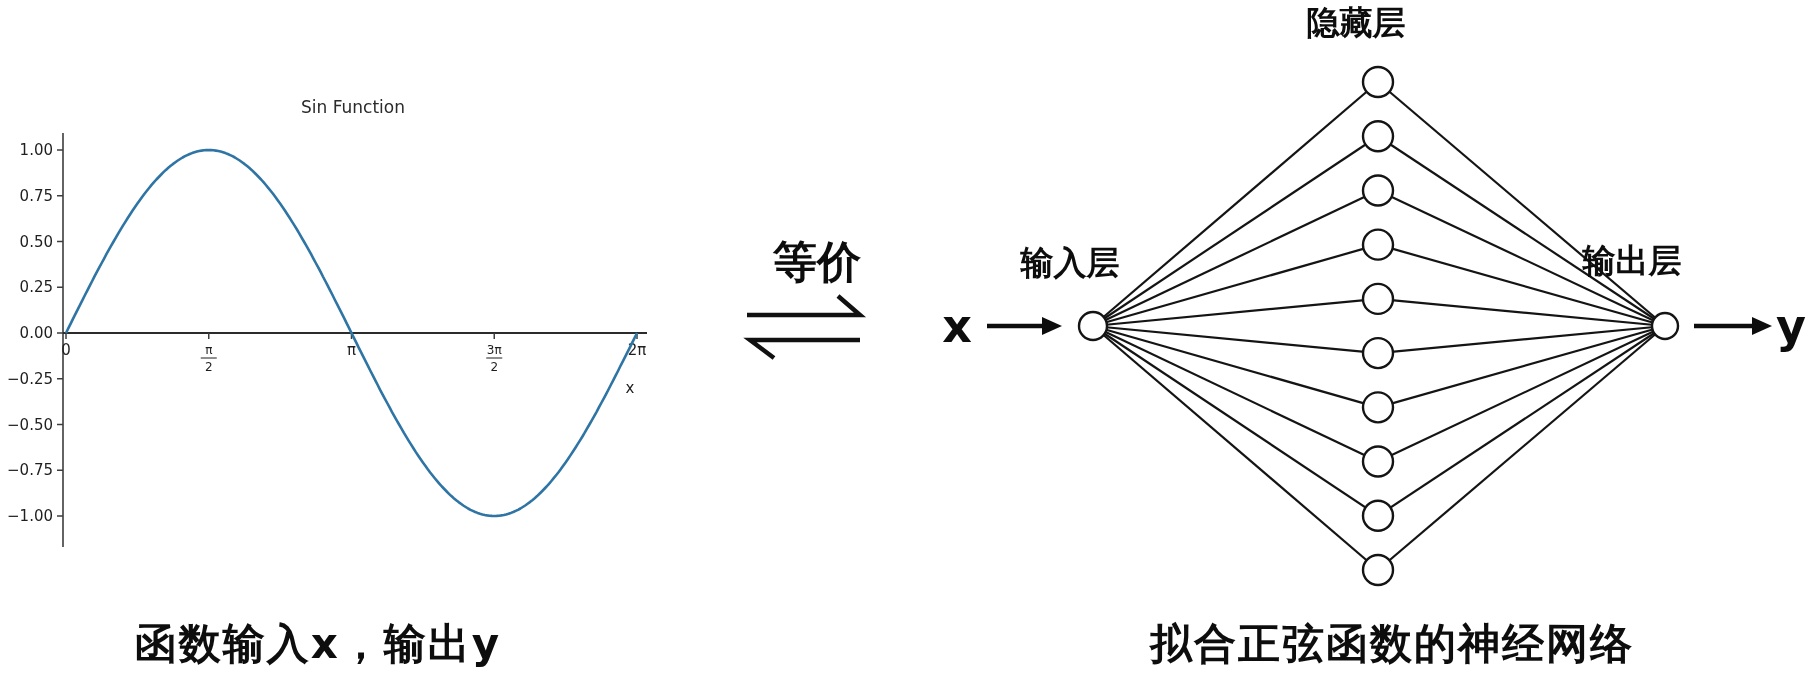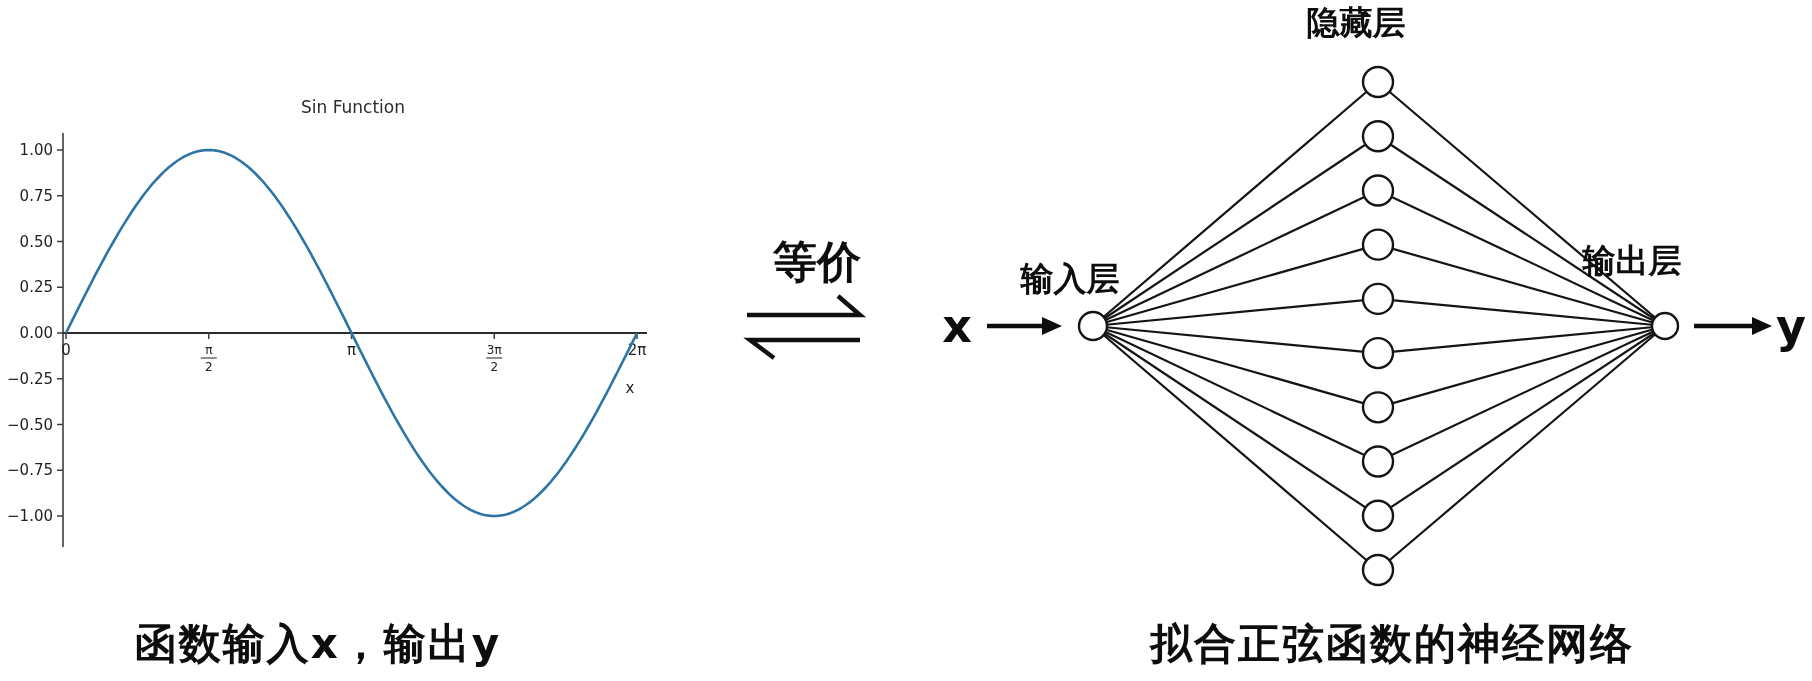--- a/index.html
+++ b/index.html
@@ -7,21 +7,21 @@
           font-family:"DejaVu Sans",sans-serif;color:#111;}
   svg{position:absolute;left:0;top:0;}
   #plot-svg{width:690px;height:600px;}
   #net-svg{width:1812px;height:681px;}
   #equil-svg{left:730px;top:280px;width:150px;height:90px;}
   .lbl{position:absolute;transform:translate(-50%,-50%);white-space:nowrap;
        font-weight:700;color:#0d0d0d;line-height:1;}
   .layer-lbl{font-size:33px;}
   .equiv-lbl{font-size:44px;left:803px;top:262px;margin-left:14px;}
   .hidden-lbl{left:1356px;top:22px;}
-  .input-lbl{left:1070px;top:278px;}
+  .input-lbl{left:1070px;top:262px;}
   .output-lbl{left:1632px;top:260px;}
   .var-lbl{font-size:46px;}
   .x-var{left:957px;top:326px;}
   .y-var{left:1791px;top:326px;}
   .caption{font-size:42px;letter-spacing:2px;}
   .cap-left{left:318px;top:644px;}
   .cap-right{left:1392px;top:644px;}
 </style>
 </head>
 <body>

